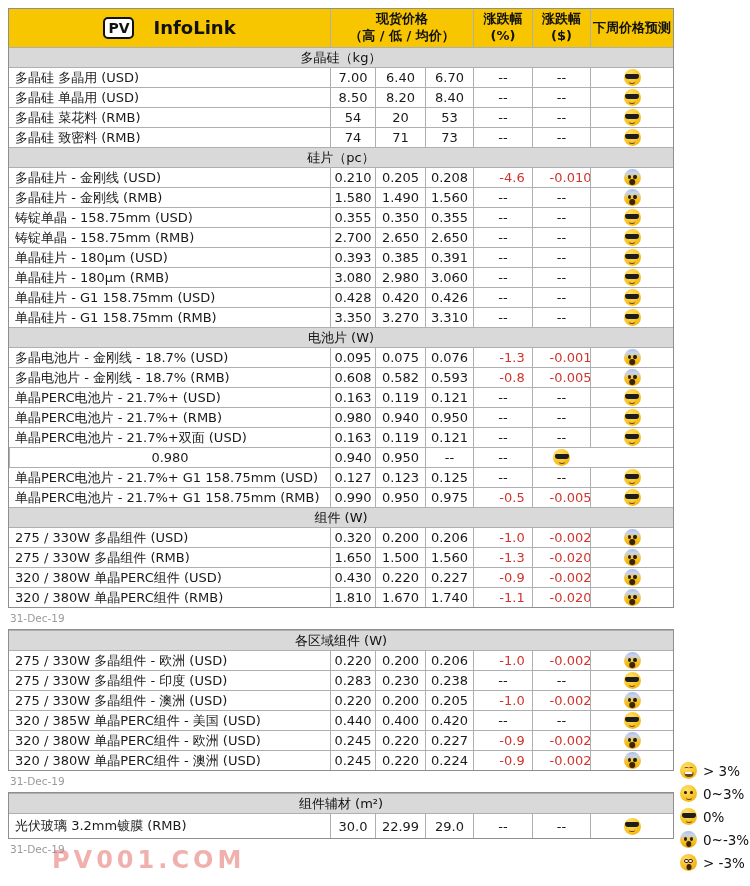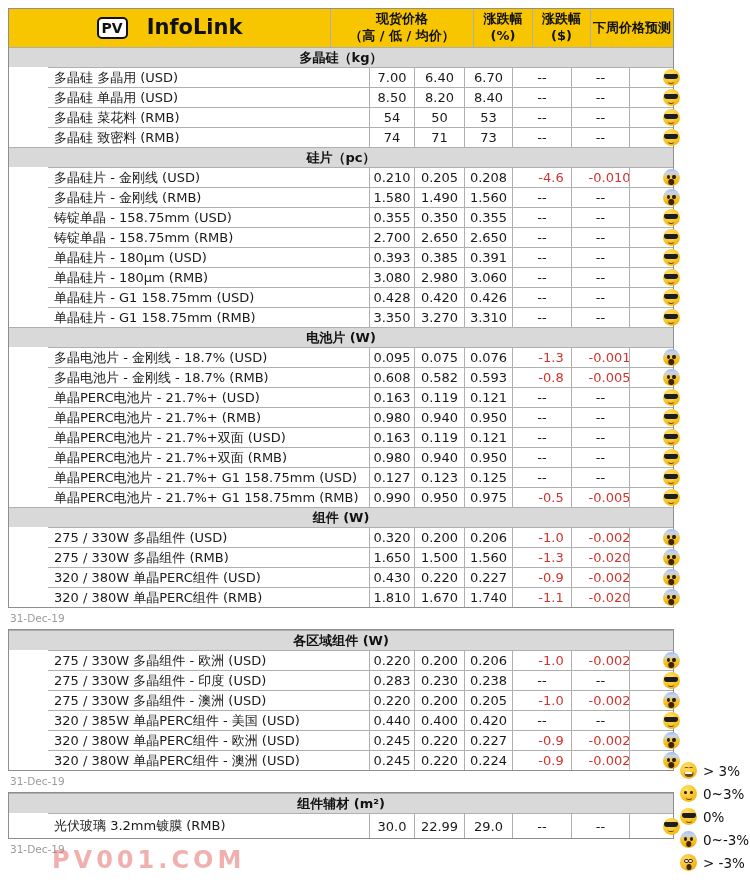--- a/index.html
+++ b/index.html
@@ -17,26 +17,26 @@
   .page{position:relative;width:750px;height:886px;background:#fff;overflow:hidden;}
   .tables-column{position:absolute;left:8px;top:8px;width:666px;}
 
   .price-table{border:1px solid var(--outer-border);background:#fff;}
   .thead{display:grid;grid-template-columns:321px 143px 59px 58px 83px;height:38px;background:var(--brand-yellow);}
   .th{display:flex;flex-direction:column;align-items:center;justify-content:center;border-left:1px solid var(--border-gray);
       font-size:13px;font-weight:bold;color:#111;line-height:1.3;text-align:center;}
   .th:first-child{border-left:none;flex-direction:row;gap:16px;}
   .pv-box{display:inline-block;border:2.5px solid #111;border-radius:5px;background:#fff;color:#111;
           font-size:14px;font-weight:bold;padding:0 3px;line-height:1.3;margin-right:3px;}
-  .logo-text{font-size:21px;font-weight:bold;color:#111;}
+  .logo-text{font-size:18px;font-weight:bold;color:#111;}
 
   .row,.section-row{border-top:1px solid var(--border-gray);}
   .section-row{height:20px;background:var(--section-gray);display:flex;align-items:center;justify-content:center;
-               font-size:13px;font-weight:bold;color:#111;}
-  .row{display:grid;grid-template-columns:321px 45px 50px 48px 59px 58px 83px;height:20px;margin-left:39px;}
+               font-size:13px;font-weight:normal;color:#111;}
+  .row{display:grid;grid-template-columns:321px 45px 50px 48px 59px 58px 83px;height:20px;}
   .t3 .row{height:25px;}
   .cell{display:flex;align-items:center;justify-content:center;border-left:1px solid var(--border-gray);
         font-size:13px;color:#1a1a1a;overflow:hidden;white-space:nowrap;}
   .cell.label-cell{justify-content:flex-start;padding-left:6px;border-left:none;}
   .cell.neg{color:var(--negative-red);padding-left:18px;}
   .date{margin:4px 0 5px 2px;height:12px;font-size:10.5px;color:var(--date-gray);line-height:12px;}
 
   
   .legend{position:absolute;left:680px;top:759px;}
   .legend-item{display:flex;align-items:center;gap:6px;height:23px;}
@@ -120,21 +120,21 @@
             <div class="cell">--</div>
             <div class="cell forecast-cell">
               <span class="emo emo-sunglasses">
                 <i class="mouth"></i>
               </span>
             </div>
           </div>
           <div class="row">
             <div class="cell label-cell">多晶硅 菜花料 (RMB)</div>
             <div class="cell">54</div>
-            <div class="cell">50</div>
+            <div class="cell">20</div>
             <div class="cell">53</div>
             <div class="cell">--</div>
             <div class="cell">--</div>
             <div class="cell forecast-cell">
               <span class="emo emo-sunglasses">
                 <i class="mouth"></i>
               </span>
             </div>
           </div>
           <div class="row">
@@ -323,21 +323,20 @@
             <div class="cell">0.121</div>
             <div class="cell">--</div>
             <div class="cell">--</div>
             <div class="cell forecast-cell">
               <span class="emo emo-sunglasses">
                 <i class="mouth"></i>
               </span>
             </div>
           </div>
           <div class="row">
-            <div class="cell label-cell">单晶PERC电池片 - 21.7%+双面 (RMB)</div>
             <div class="cell">0.980</div>
             <div class="cell">0.940</div>
             <div class="cell">0.950</div>
             <div class="cell">--</div>
             <div class="cell">--</div>
             <div class="cell forecast-cell">
               <span class="emo emo-sunglasses">
                 <i class="mouth"></i>
               </span>
             </div>

